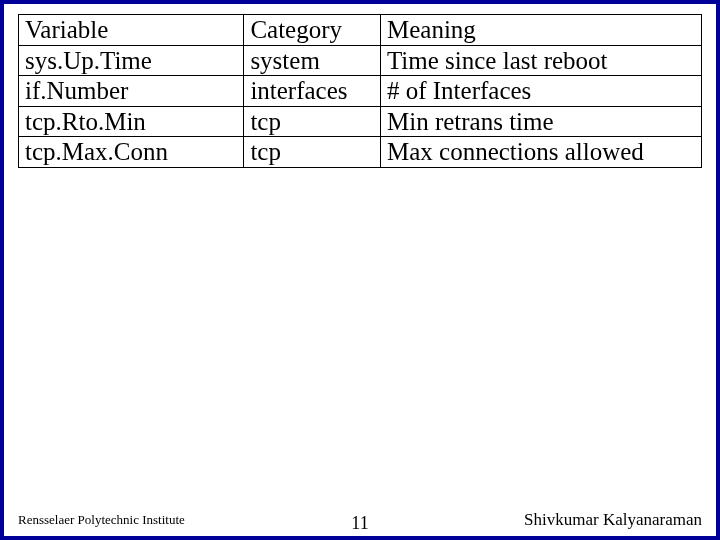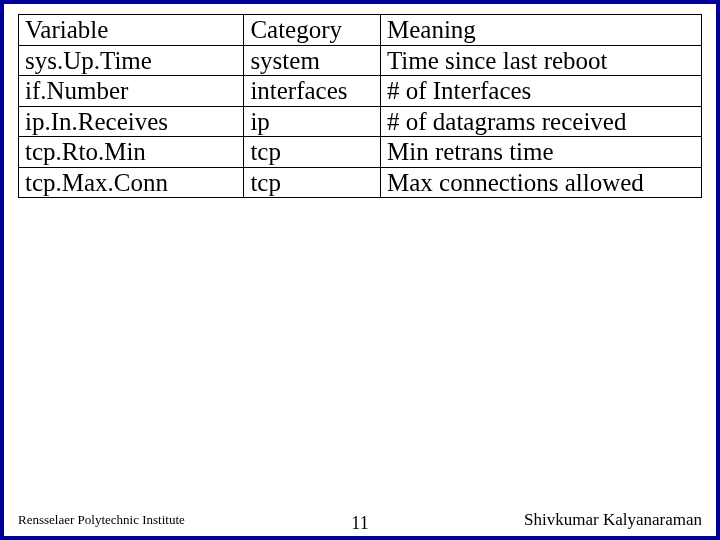--- a/index.html
+++ b/index.html
@@ -69,25 +69,20 @@
     <td>sys.Up.Time</td>
     <td>system</td>
     <td>Time since last reboot</td>
   </tr>
   <tr>
     <td>if.Number</td>
     <td>interfaces</td>
     <td># of Interfaces</td>
   </tr>
   <tr>
-    <td>ip.In.Receives</td>
-    <td>ip</td>
-    <td># of datagrams received</td>
-  </tr>
-  <tr>
     <td>tcp.Rto.Min</td>
     <td>tcp</td>
     <td>Min retrans time</td>
   </tr>
   <tr>
     <td>tcp.Max.Conn</td>
     <td>tcp</td>
     <td>Max connections allowed</td>
   </tr>
 </tbody>

